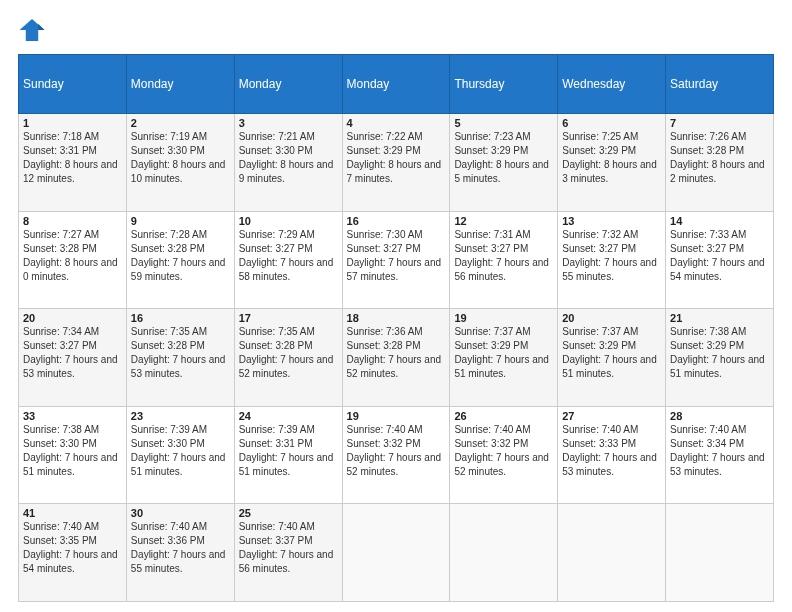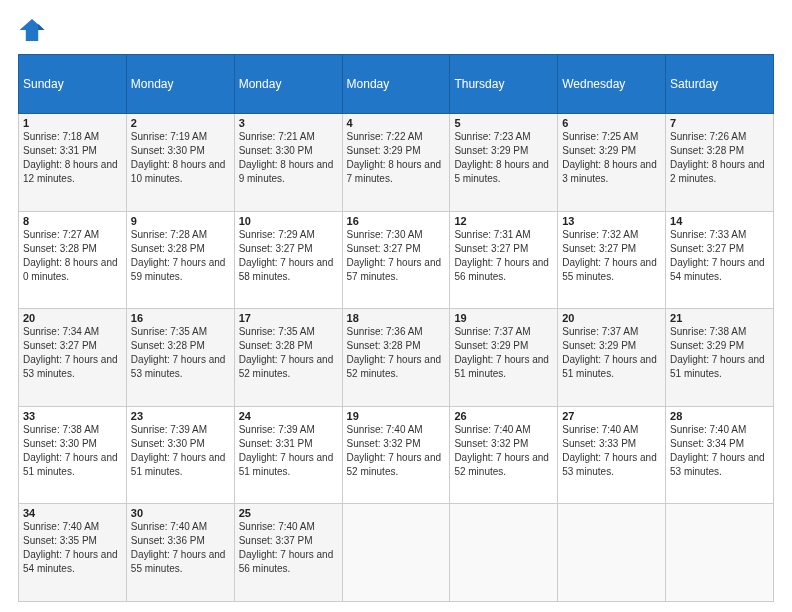--- a/index.html
+++ b/index.html
@@ -250,21 +250,21 @@
           <span class="cell-day">27</span>
           <div class="cell-info">Sunrise: 7:40 AM<br>Sunset: 3:33 PM<br>Daylight: 7 hours and 53 minutes.</div>
         </td>
           <td>
           <span class="cell-day">28</span>
           <div class="cell-info">Sunrise: 7:40 AM<br>Sunset: 3:34 PM<br>Daylight: 7 hours and 53 minutes.</div>
         </td>
         </tr>
         <tr>
           <td>
-          <span class="cell-day">34</span>
+          <span class="cell-day">41</span>
           <div class="cell-info">Sunrise: 7:40 AM<br>Sunset: 3:35 PM<br>Daylight: 7 hours and 54 minutes.</div>
         </td>
           <td>
           <span class="cell-day">30</span>
           <div class="cell-info">Sunrise: 7:40 AM<br>Sunset: 3:36 PM<br>Daylight: 7 hours and 55 minutes.</div>
         </td>
           <td>
           <span class="cell-day">25</span>
           <div class="cell-info">Sunrise: 7:40 AM<br>Sunset: 3:37 PM<br>Daylight: 7 hours and 56 minutes.</div>
         </td>

